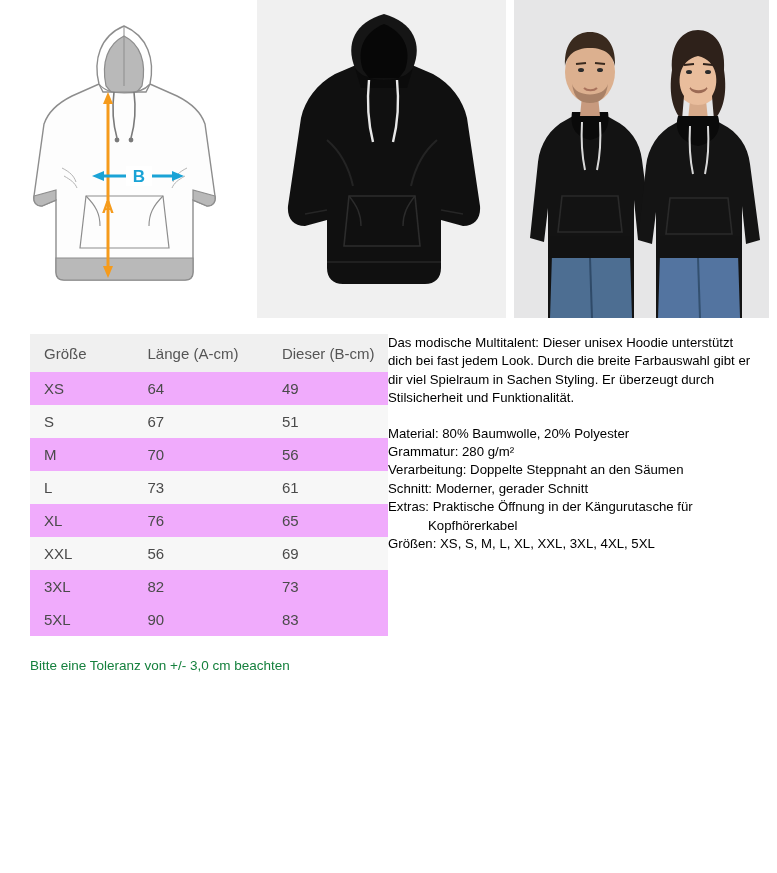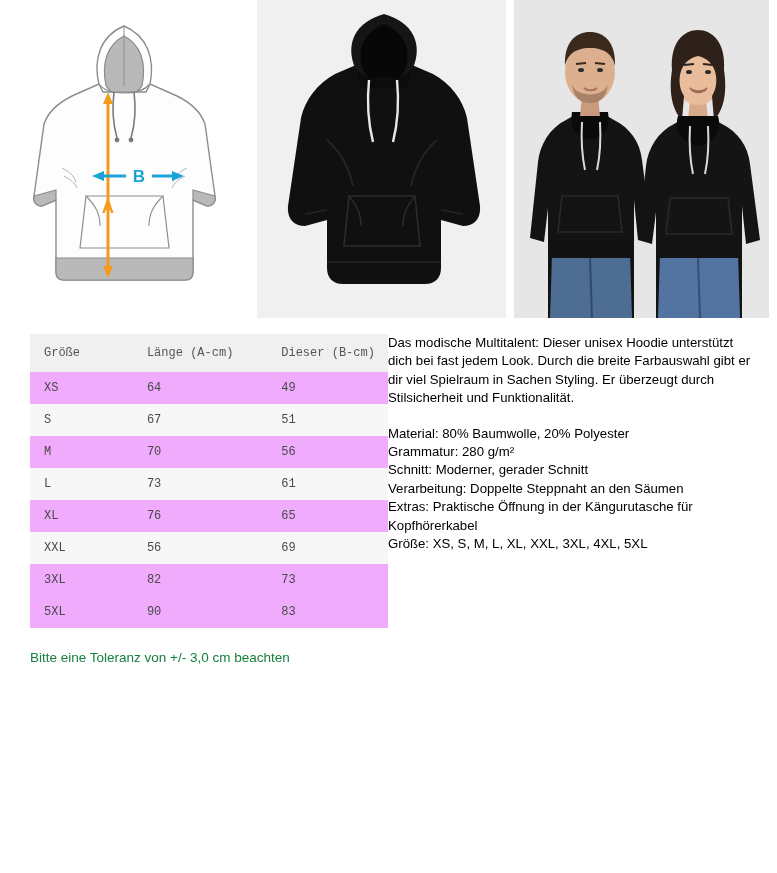--- a/index.html
+++ b/index.html
@@ -44,22 +44,21 @@
     margin-top: 16px;
   }
   .table-wrap {
     width: 388px;
     padding-left: 30px;
     box-sizing: border-box;
   }
   table.size-table {
     border-collapse: collapse;
     width: 358px;
-    font-size: 12px;
-    font-family: Liberation Mono, monospace;
+    font-size: 15px;
   }
   table.size-table th {
     text-align: left;
     font-weight: normal;
     color: #555555;
     background: #f0f0f0;
     padding: 9px 0 9px 14px;
     height: 20px;
   }
   table.size-table td {
@@ -85,21 +84,21 @@
     width: 389px;
     padding-right: 20px;
     box-sizing: border-box;
     font-size: 13.2px;
     line-height: 18.4px;
     color: #000000;
   }
   .desc p { margin: 0; }
   .desc .para-intro { margin-bottom: 17px; }
   .desc .spec-line { white-space: pre-wrap; }
-  .desc .indent { }
+  .desc .indent { padding-left: 40px; }
 </style>
 </head>
 <body>
 
 <div class="image-row">
 
   <div class="img-panel panel-1">
     <svg class="tech-svg" width="249" height="318" viewBox="0 0 249 318" xmlns="http://www.w3.org/2000/svg">
       <rect x="0" y="0" width="249" height="318" fill="#ffffff"></rect>
       <g transform="translate(0,0)">
@@ -301,21 +300,21 @@
           <td class="col-wid">83</td>
         </tr>
       </tbody>
     </table>
   </div>
 
   <div class="desc">
     <p class="para-intro">Das modische Multitalent: Dieser unisex Hoodie unterstützt dich bei fast jedem Look. Durch die breite Farbauswahl gibt er dir viel Spielraum in Sachen Styling. Er überzeugt durch Stilsicherheit und Funktionalität.</p>
     <p class="spec-line">Material: 80% Baumwolle, 20% Polyester</p>
     <p class="spec-line">Grammatur: 280 g/m²</p>
+    <p class="spec-line">Verarbeitung: Doppelte Steppnaht an den Säumen</p>
     <p class="spec-line">Schnitt: Moderner, gerader Schnitt</p>
-    <p class="spec-line">Verarbeitung: Doppelte Steppnaht an den Säumen</p>
     <p class="spec-line">Extras: Praktische Öffnung in der Kängurutasche für</p>
     <p class="spec-line indent">Kopfhörerkabel</p>
-    <p class="spec-line">Größe: XS, S, M, L, XL, XXL, 3XL, 4XL, 5XL</p>
+    <p class="spec-line">Größen: XS, S, M, L, XL, XXL, 3XL, 4XL, 5XL</p>
   </div>
 </div>
 
 <div class="tolerance">Bitte eine Toleranz von +/- 3,0 cm beachten</div>
 
 </body></html>

